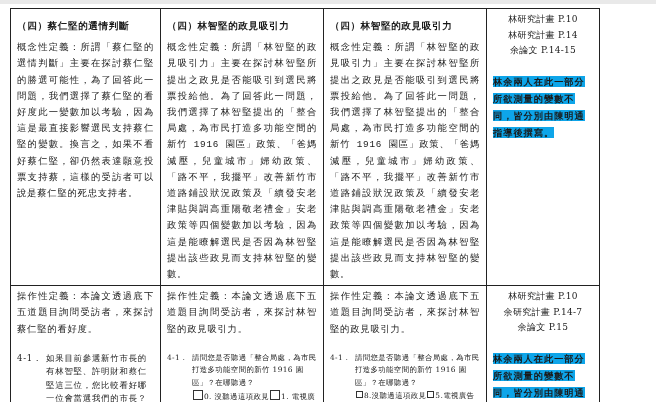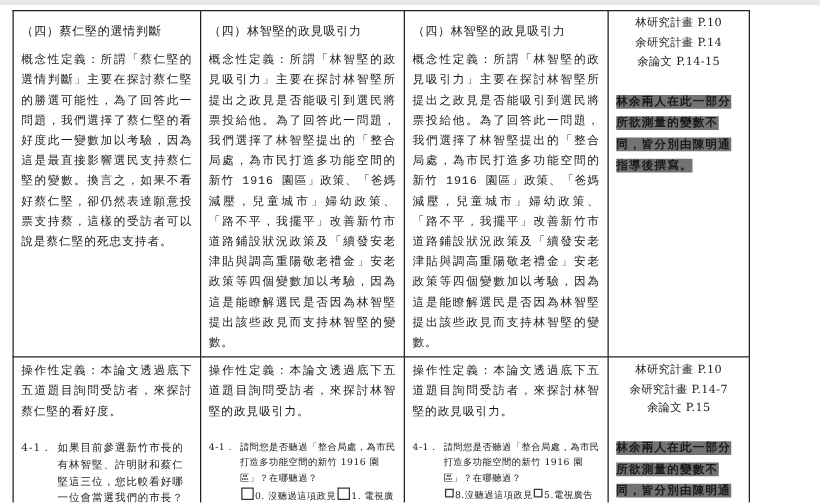--- a/index.html
+++ b/index.html
@@ -5,32 +5,32 @@
   html, body { margin:0; padding:0; background:#ffffff; }
   body { width:656px; height:402px; overflow:hidden; position:relative;
          font-family:"DejaVu Serif","Liberation Serif",serif; color:#1a1a1a; }
   .topband { position:absolute; left:0; top:0; width:656px; height:4px; background:#e9e9e9; }
   table.doc { position:absolute; left:10px; top:8px; border-collapse:collapse; table-layout:fixed; }
   table.doc td { border:1.2px solid #222; vertical-align:top; padding:3px 6px 2px 6px;
                  font-size:9.3px; line-height:16.2px; letter-spacing:0.8px; overflow:hidden; }
   .c1 { width:150px; } .c2 { width:163px; } .c3 { width:163px; } .c4 { width:113px; }
   .row1 td { height:224px; }
   .row2 td { height:150px; }
-  .title { font-weight:normal; font-size:9.6px; margin:6px 0 6px 0; letter-spacing:0.6px; }
+  .title { font-weight:bold; font-size:9.6px; margin:6px 0 6px 0; letter-spacing:0.6px; }
   .para { text-align:justify;font-family:Liberation Mono, monospace; }
   .gap { height:14px; }
   .q { display:flex; font-size:8.4px; line-height:13.4px; }
   .q .num { flex:0 0 auto; padding-right:4px; }
   .q .body { flex:1; }
   .q2 { font-size:7.4px; line-height:12.6px; letter-spacing:0.4px; }
   .opts { padding-left:0; }
   .box { display:inline-block; width:8px; height:8px; border:1px solid #333; vertical-align:-1px; margin:0 1px; }
   .box.small { width:5px; height:5px; vertical-align:0; }
   .ref { font-size:9px; line-height:15.5px; letter-spacing:0.3px;text-align:center; }
-  .hl { background:#737373; font-weight:bold; font-size:9.2px; line-height:17px; letter-spacing:1px; }
+  .hl { background:#0ea5e9; font-weight:bold; font-size:9.2px; line-height:17px; letter-spacing:1px; }
 </style>
 </head>
 <body>
 
 <div class="topband"></div>
 
 <table class="doc">
   <colgroup>
       <col class="c1">
       <col class="c2">
@@ -46,21 +46,21 @@
     <td>
       <div class="title">（四）林智堅的政見吸引力</div>
       <div class="para">概念性定義：所謂「林智堅的政見吸引力」主要在探討林智堅所提出之政見是否能吸引到選民將票投給他。為了回答此一問題，我們選擇了林智堅提出的「整合局處，為市民打造多功能空間的新竹 1916 園區」政策、「爸媽減壓，兒童城市」婦幼政策、「路不平，我擺平」改善新竹市道路鋪設狀況政策及「續發安老津貼與調高重陽敬老禮金」安老政策等四個變數加以考驗，因為這是能瞭解選民是否因為林智堅提出該些政見而支持林智堅的變數。</div>
     </td>
     <td>
       <div class="title">（四）林智堅的政見吸引力</div>
       <div class="para">概念性定義：所謂「林智堅的政見吸引力」主要在探討林智堅所提出之政見是否能吸引到選民將票投給他。為了回答此一問題，我們選擇了林智堅提出的「整合局處，為市民打造多功能空間的新竹 1916 園區」政策、「爸媽減壓，兒童城市」婦幼政策、「路不平，我擺平」改善新竹市道路鋪設狀況政策及「續發安老津貼與調高重陽敬老禮金」安老政策等四個變數加以考驗，因為這是能瞭解選民是否因為林智堅提出該些政見而支持林智堅的變數。</div>
     </td>
     <td>
       <div class="ref">林研究計畫 P.10</div>
-      <div class="ref">余研究計畫 P.14</div>
+      <div class="ref">林研究計畫 P.14</div>
       <div class="ref">余論文 P.14-15</div>
       <div class="gap"></div>
       <span class="hl">林余兩人在此一部分所欲測量的變數不同，皆分別由陳明通指導後撰寫。</span>
     </td>
   </tr>
   <tr class="row2">
     <td>
       <div class="para">操作性定義：本論文透過底下五道題目詢問受訪者，來探討蔡仁堅的看好度。</div>
       <div class="gap"></div>
       <div class="q">

